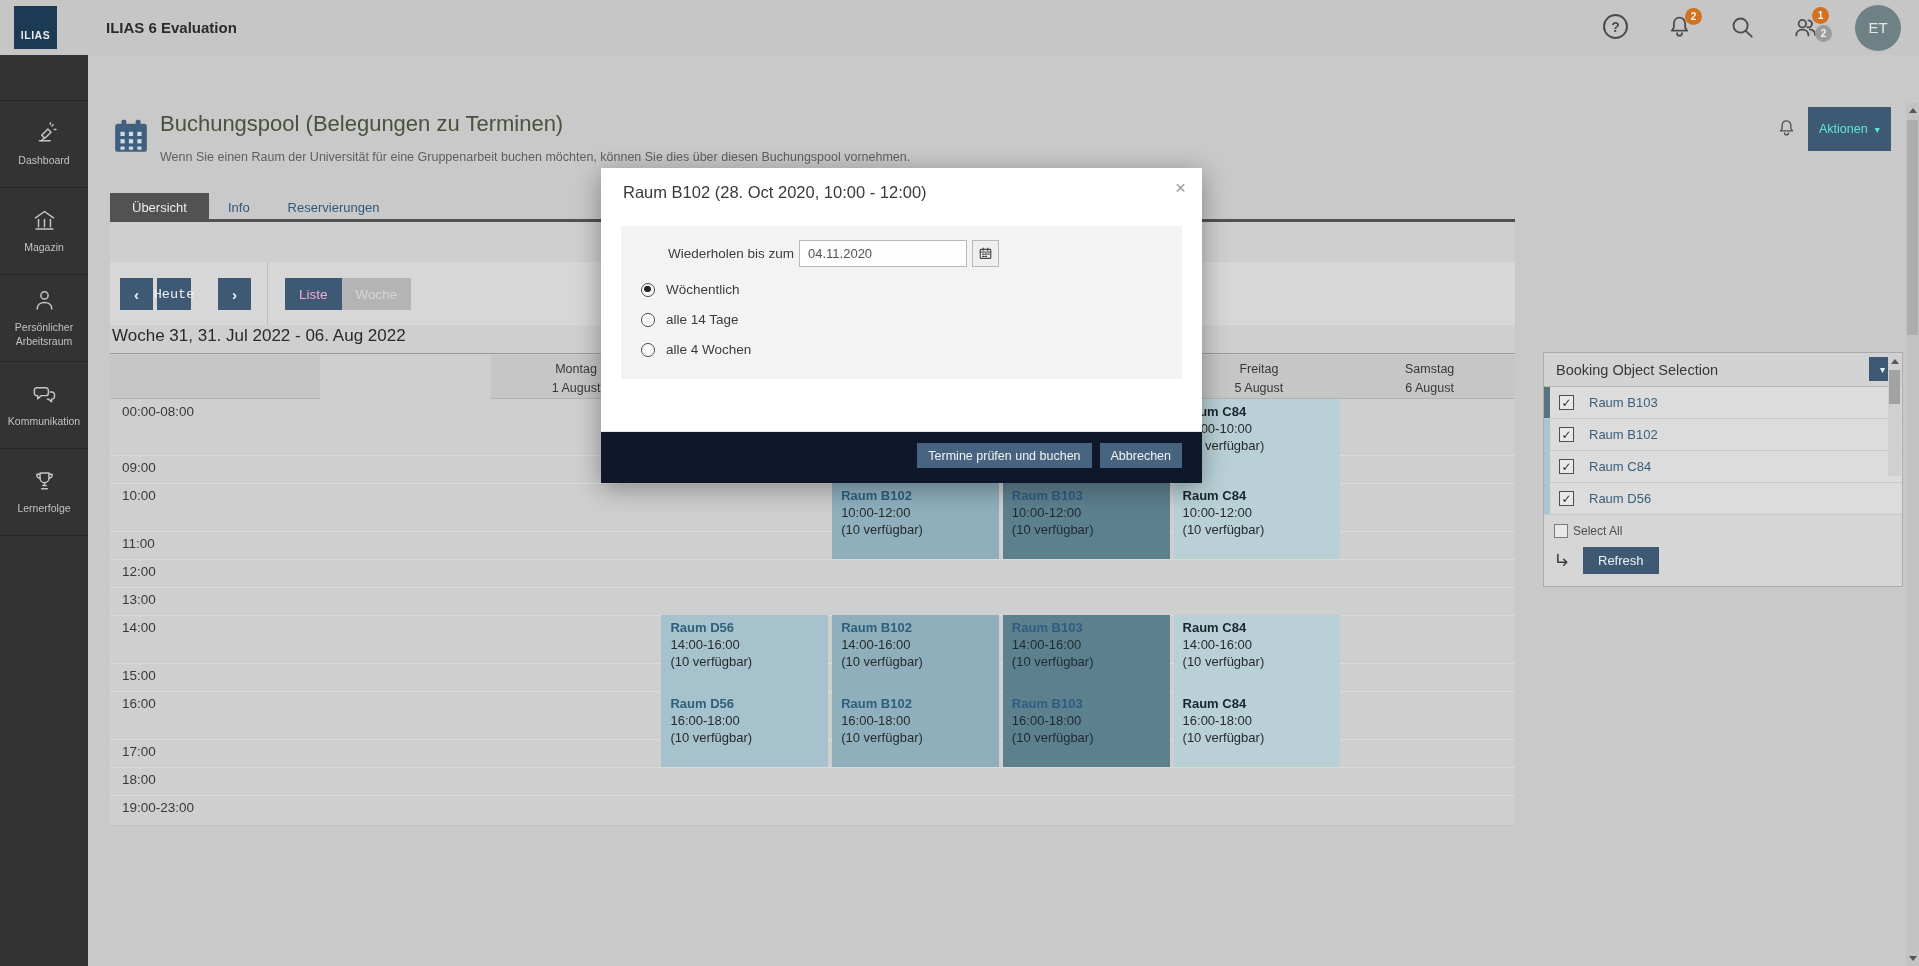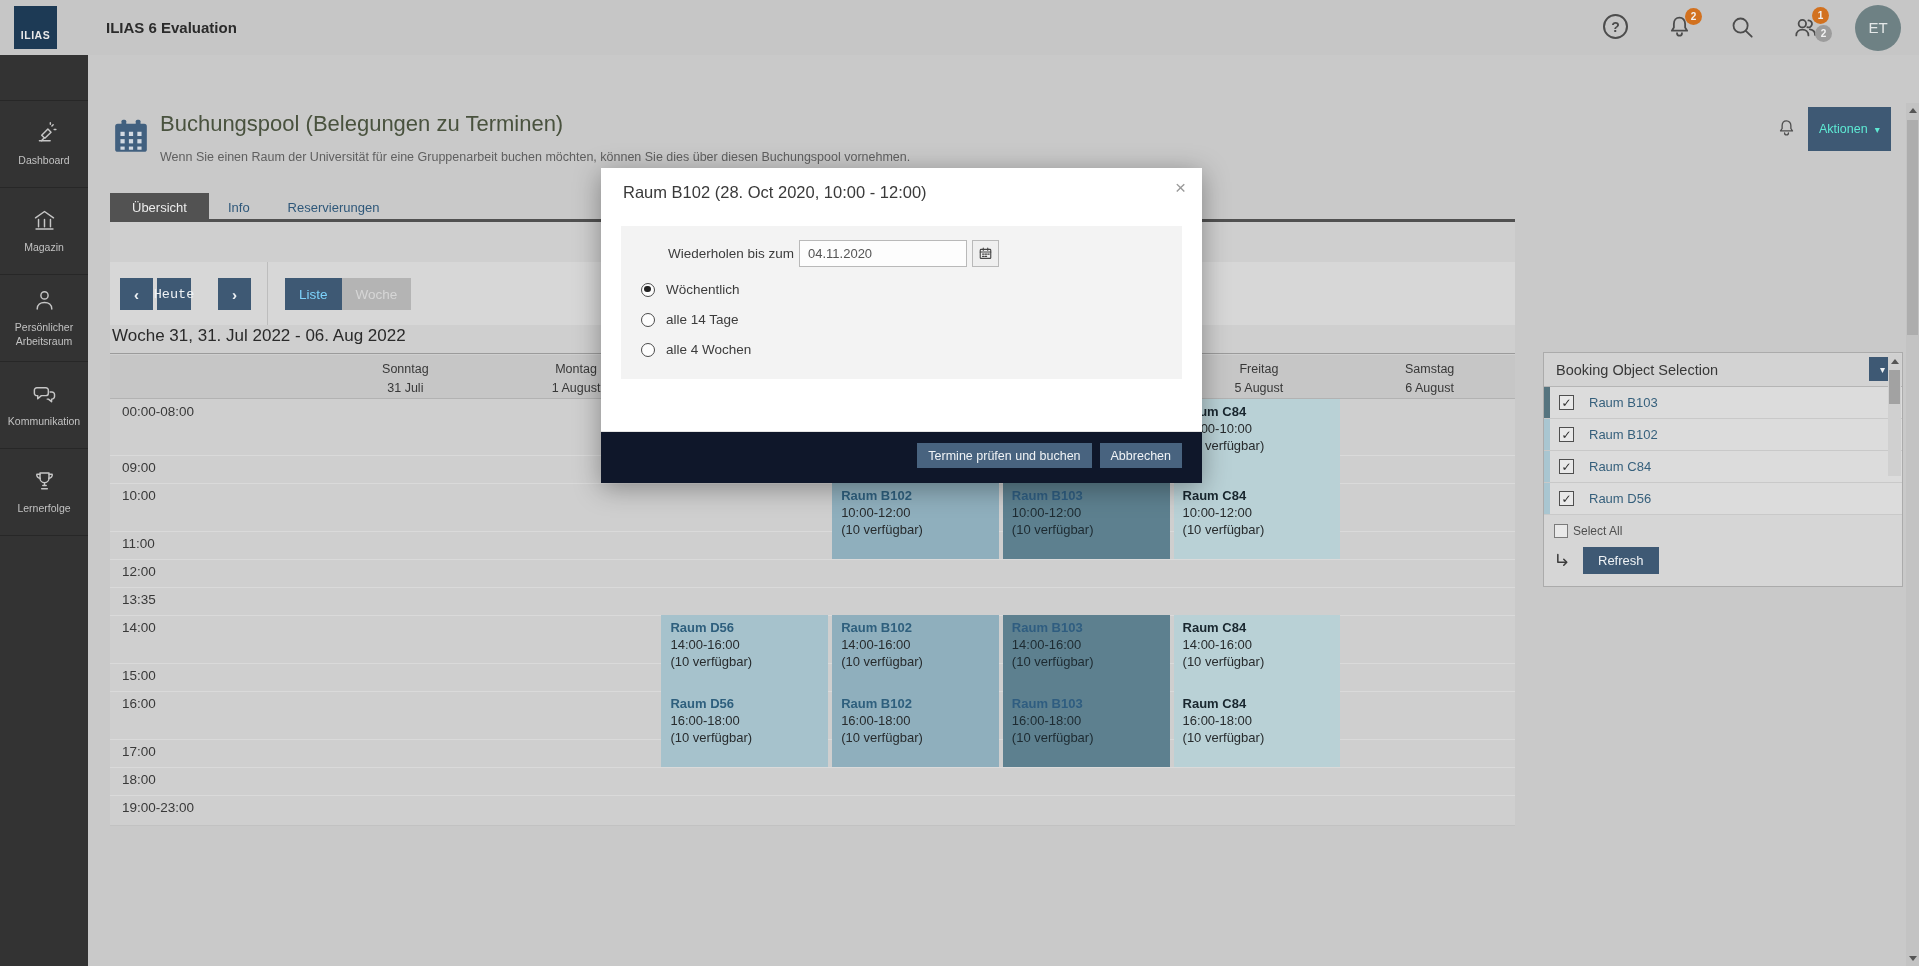--- a/index.html
+++ b/index.html
@@ -56,21 +56,21 @@
   .content-panel{position:absolute;left:110px;top:222px;width:1405px;height:603px;background:#cfcfcf;}
   .toolbar{position:absolute;left:0;top:40px;width:1405px;height:63px;background:#d7d7d7;}
   .tbar-btn{position:absolute;top:16px;height:32px;background:#3e5974;color:#eef2f5;font-size:13.5px;
         display:flex;align-items:center;justify-content:center;cursor:pointer;box-sizing:border-box;}
   .tbar-prev{left:10px;width:33px;font-weight:bold;font-size:15px;}
   .tbar-today{left:47px;width:34px;font-family:Liberation Mono, monospace;}
   .tbar-next{left:108px;width:33px;font-weight:bold;font-size:15px;}
   .tdivider{position:absolute;left:157px;top:0;width:1px;height:63px;background:#bdbdbd;}
   .view-group{position:absolute;left:175px;top:16px;display:flex;}
   .view-btn{height:32px;padding:0 14px;font-size:13.5px;display:flex;align-items:center;cursor:pointer;}
-  .view-btn.on{background:#3e5974;color:#7dd3fc;}
+  .view-btn.on{background:#3e5974;color:#f9a8d4;}
   .view-btn.off{background:#b4b4b4;color:#d6d6d6;cursor:default;}
 
   .week-title{position:absolute;left:2px;top:104px;font-size:17px;color:#2a2a2a;}
   .week-sep{position:absolute;left:0;top:131px;width:1405px;height:1px;background:#9b9b9b;}
 
   
   .calendar-grid{position:absolute;left:0;top:133px;width:1405px;display:grid;
         grid-template-columns:210px repeat(7,1fr);
         grid-template-rows:44px 56px 28px 48px 28px 28px 28px 48px 28px 48px 28px 28px 30px;
         border-bottom:1px solid #c2c2c2;}
@@ -266,24 +266,20 @@
     <div class="tdivider"></div>
     <div class="view-group">
         <div class="view-btn on">Liste</div>
         <div class="view-btn off">Woche</div>
       </div>
   </div>
   <div class="week-title">Woche 31, 31. Jul 2022 - 06. Aug 2022</div>
   <div class="week-sep"></div>
   <div class="calendar-grid">
       <div class="day-head" style="grid-column: 1;"></div>
-      <div class="day-head" style="grid-column: 2;">
-        <div>Sonntag</div>
-        <div>31 Juli</div>
-      </div>
       <div class="day-head" style="grid-column: 3;">
         <div>Montag</div>
         <div>1 August</div>
       </div>
       <div class="day-head" style="grid-column: 4;">
         <div>Dienstag</div>
         <div>2 August</div>
       </div>
       <div class="day-head" style="grid-column: 5;">
         <div>Mittwoch</div>
@@ -305,21 +301,21 @@
       <div class="time-cell" style="grid-row: 2;">00:00-08:00</div>
       <div class="rowline" style="grid-row: 3;"></div>
       <div class="time-cell" style="grid-row: 3;">09:00</div>
       <div class="rowline" style="grid-row: 4;"></div>
       <div class="time-cell" style="grid-row: 4;">10:00</div>
       <div class="rowline" style="grid-row: 5;"></div>
       <div class="time-cell" style="grid-row: 5;">11:00</div>
       <div class="rowline" style="grid-row: 6;"></div>
       <div class="time-cell" style="grid-row: 6;">12:00</div>
       <div class="rowline" style="grid-row: 7;"></div>
-      <div class="time-cell" style="grid-row: 7;">13:35</div>
+      <div class="time-cell" style="grid-row: 7;">13:00</div>
       <div class="rowline" style="grid-row: 8;"></div>
       <div class="time-cell" style="grid-row: 8;">14:00</div>
       <div class="rowline" style="grid-row: 9;"></div>
       <div class="time-cell" style="grid-row: 9;">15:00</div>
       <div class="rowline" style="grid-row: 10;"></div>
       <div class="time-cell" style="grid-row: 10;">16:00</div>
       <div class="rowline" style="grid-row: 11;"></div>
       <div class="time-cell" style="grid-row: 11;">17:00</div>
       <div class="rowline" style="grid-row: 12;"></div>
       <div class="time-cell" style="grid-row: 12;">18:00</div>

